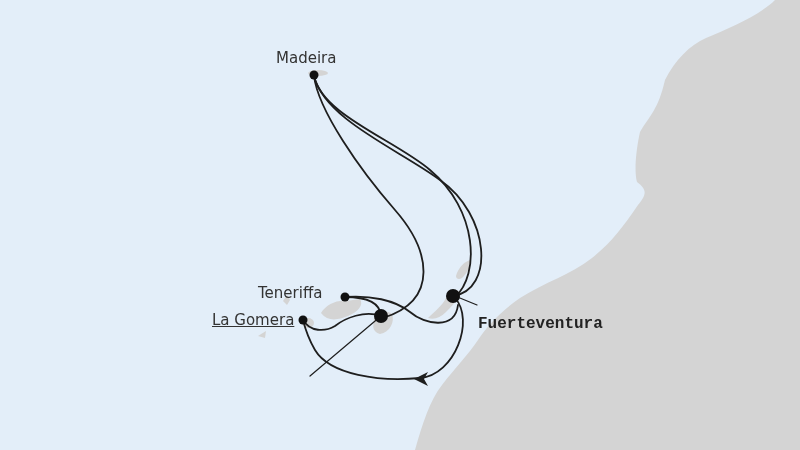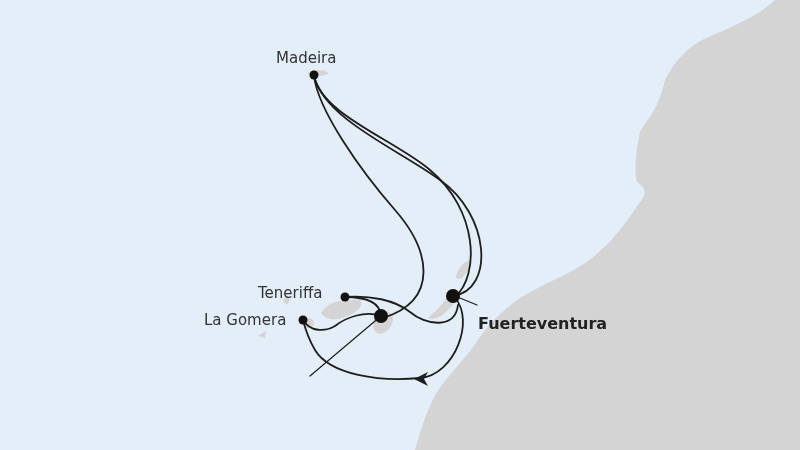--- a/index.html
+++ b/index.html
@@ -7,21 +7,21 @@
     .map { position: relative; width: 643px; height: 450px; background: #e3eef9; }
     .map svg { position: absolute; left: 0; top: 0; }
     .label {
       position: absolute;
       font-family: "DejaVu Sans", "Liberation Sans", sans-serif;
       color: #333333;
       white-space: nowrap;
       line-height: 1;
     }
     .label.regular { font-size: 15px; font-weight: normal; }
-    .label.bold { font-size: 16px; font-weight: bold; color: #222222; }
+    .label.bold { font-size: 16px; font-weight: bold; color: #222222; font-family: Liberation Mono, monospace; }
   </style>
 </head>
 <body>
 
 <div class="map">
   <svg width="800" height="450" viewBox="0 0 800 450">
 
     <path d="M 775 0 L 800 0 L 800 450 L 415 450
          C 422 425, 430 400, 442 385
          C 455 368, 468 355, 478 340
@@ -75,15 +75,15 @@
 
     <circle cx="314" cy="75" r="4.5" fill="#111111"></circle>
     <circle cx="345" cy="297" r="4.5" fill="#111111"></circle>
     <circle cx="303" cy="320" r="4.5" fill="#111111"></circle>
     <circle cx="381" cy="316" r="7" fill="#111111"></circle>
     <circle cx="453" cy="296" r="7" fill="#111111"></circle>
   </svg>
 
   <span class="label regular" style="left:276px; top:51px;">Madeira</span>
   <span class="label regular" style="left:258px; top:274px;margin-top:12px;">Teneriffa</span>
-  <span class="label regular" style="left:204px; top:313px;">La Gomera</span>
+  <span class="label regular" style="left:212px; top:313px;text-decoration:underline;">La Gomera</span>
   <span class="label bold" style="left:478px; top:316px;">Fuerteventura</span>
 </div>
 
 </body></html>

